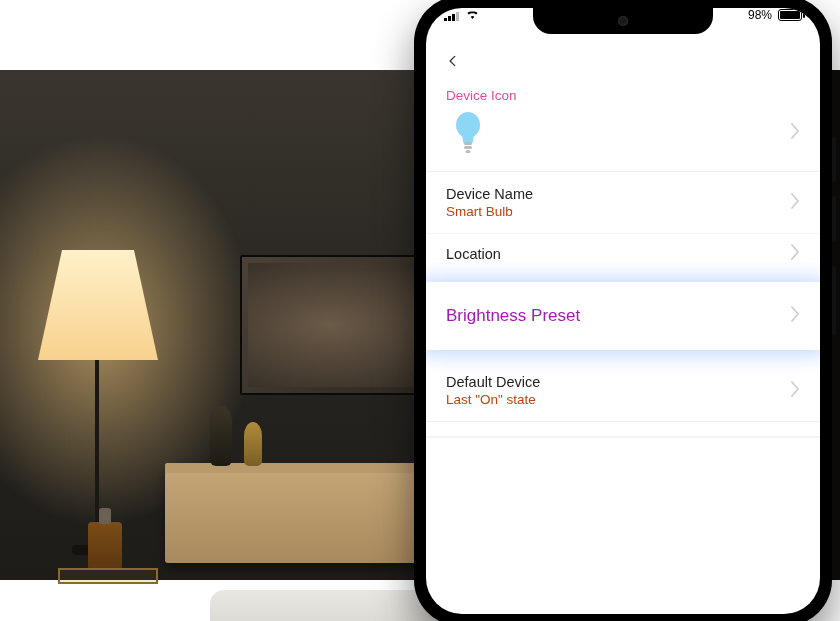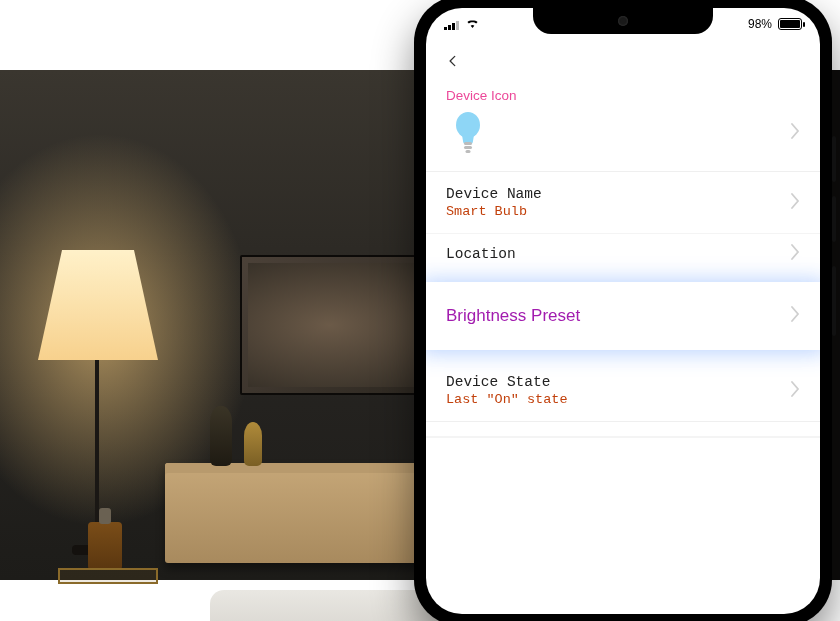--- a/index.html
+++ b/index.html
@@ -91,21 +91,21 @@
     z-index: 5;
     display:flex; align-items:center; justify-content:center;
   }
   .notch::after{
     content:""; width:10px; height:10px; background:#1a1a1a; border-radius:50%;
     box-shadow: inset 0 0 2px #444;
   }
 
   .statusbar {
     height: 34px;
-    display: flex; align-items: center; justify-content: space-between;
+    display: flex; align-items: flex-start; justify-content: space-between;
     padding: 0 18px 2px;
     font-size: 12px; font-weight: 500; color:#000;
   }
   .status-left, .status-right { display:flex; align-items:center; gap:6px; }
   .sig-bars { display:flex; align-items:flex-end; gap:1.5px; height:11px;}
   .sig-bars span{ width:2.5px; background:#000;}
   .sig-bars span:nth-child(1){height:3px;} .sig-bars span:nth-child(2){height:5px;}
   .sig-bars span:nth-child(3){height:7px;} .sig-bars span:nth-child(4){height:9px; background:#bbb;}
   .battery {
     width: 24px; height: 12px; border:1.5px solid #000; border-radius:3px; position:relative;
@@ -123,21 +123,21 @@
   .section-label {
     font-size: 13.5px; color:#ec4899; padding: 6px 20px 0;
   }
 
   .row {
     display:flex; align-items:center; justify-content:space-between;
     padding: 14px 20px;
     position:relative;
   }
   .row.thin { padding-top:10px; padding-bottom:10px;}
-  .row .titles { display:flex; flex-direction:column; gap:2px;font-family:Liberation Mono, monospace;}
+  .row .titles { display:flex; flex-direction:column; gap:2px;}
   .row .title { font-size: 14.5px; color:#222; }
   .row .subtitle { font-size: 13.5px; color:#c2410c; }
   .chev { color:#cfcfcf; flex: 0 0 auto; }
   .chev svg{ width:10px; height:16px; }
 
   .divider {
     height:1px; background:#efefef; margin: 0;
   }
   .divider.soft{ background:#f4f4f4; }
 
@@ -270,21 +270,21 @@
         <span class="htitle">Brightness Preset</span>
         <span class="chev">
           <svg viewBox="0 0 10 16">
               <path d="M2 1l6 7-6 7" stroke="#cfcfcf" stroke-width="1.8" fill="none" stroke-linecap="round"></path>
             </svg>
         </span>
       </div>
 
       <div class="row">
         <div class="titles">
-          <span class="title">Device State</span>
+          <span class="title">Default Device</span>
           <span class="subtitle">Last "On" state</span>
         </div>
         <span class="chev">
           <svg viewBox="0 0 10 16">
               <path d="M2 1l6 7-6 7" stroke="#cfcfcf" stroke-width="1.8" fill="none" stroke-linecap="round"></path>
             </svg>
         </span>
       </div>
       <div class="divider"></div>
 

